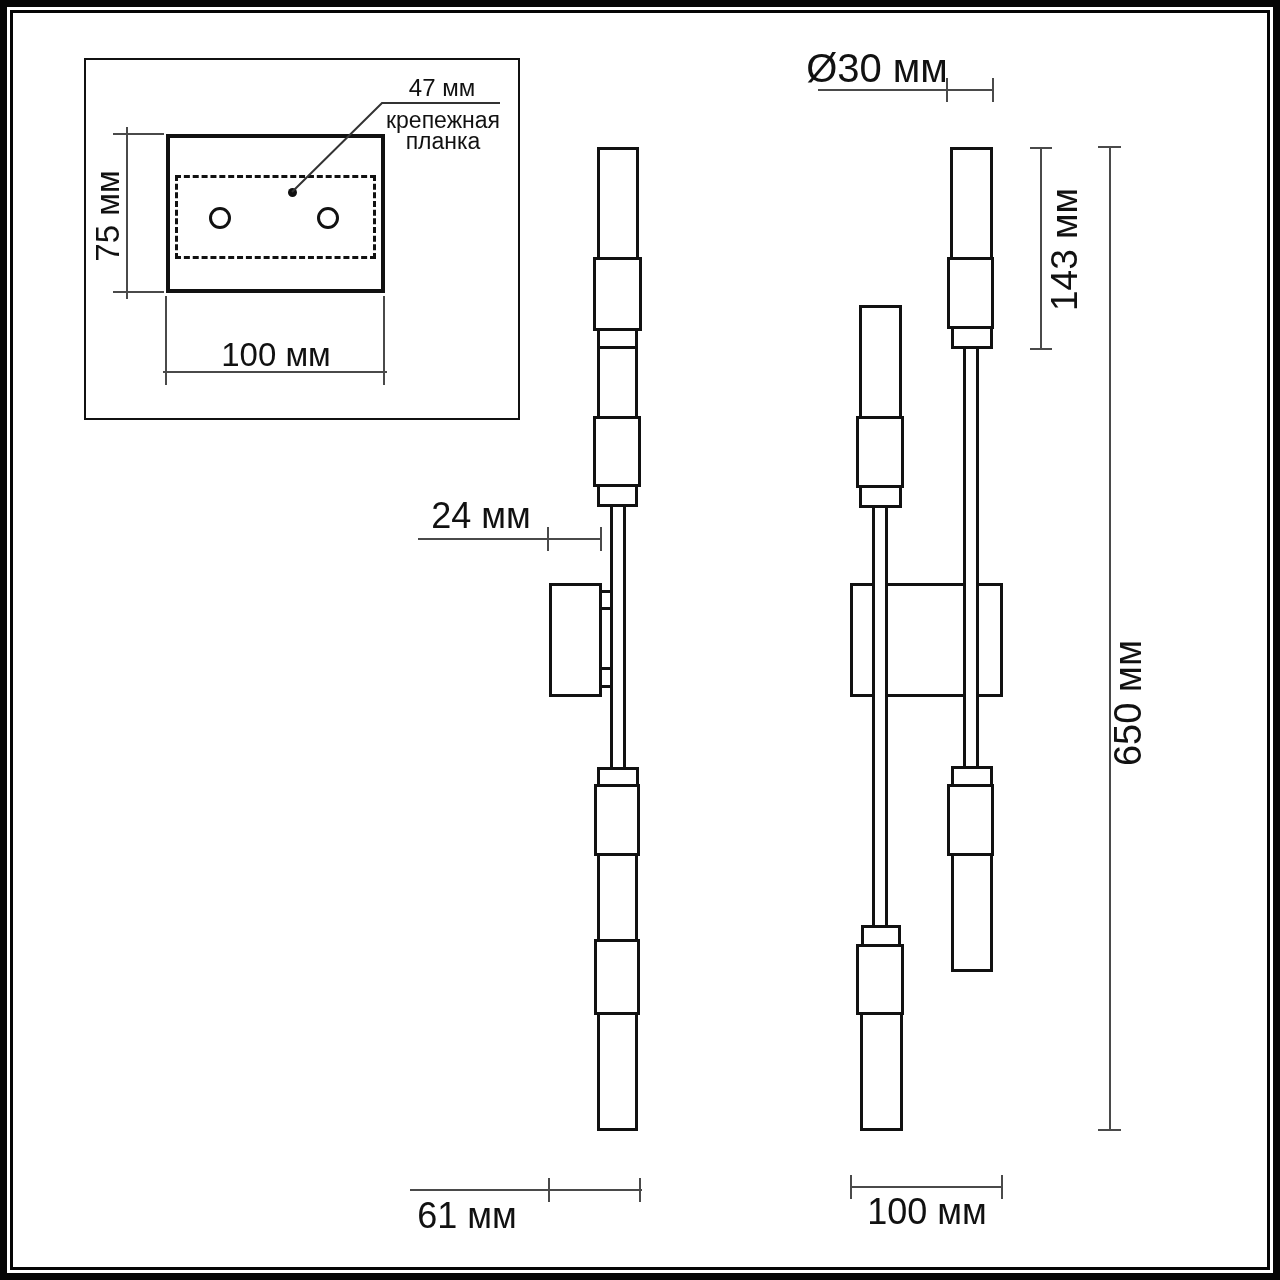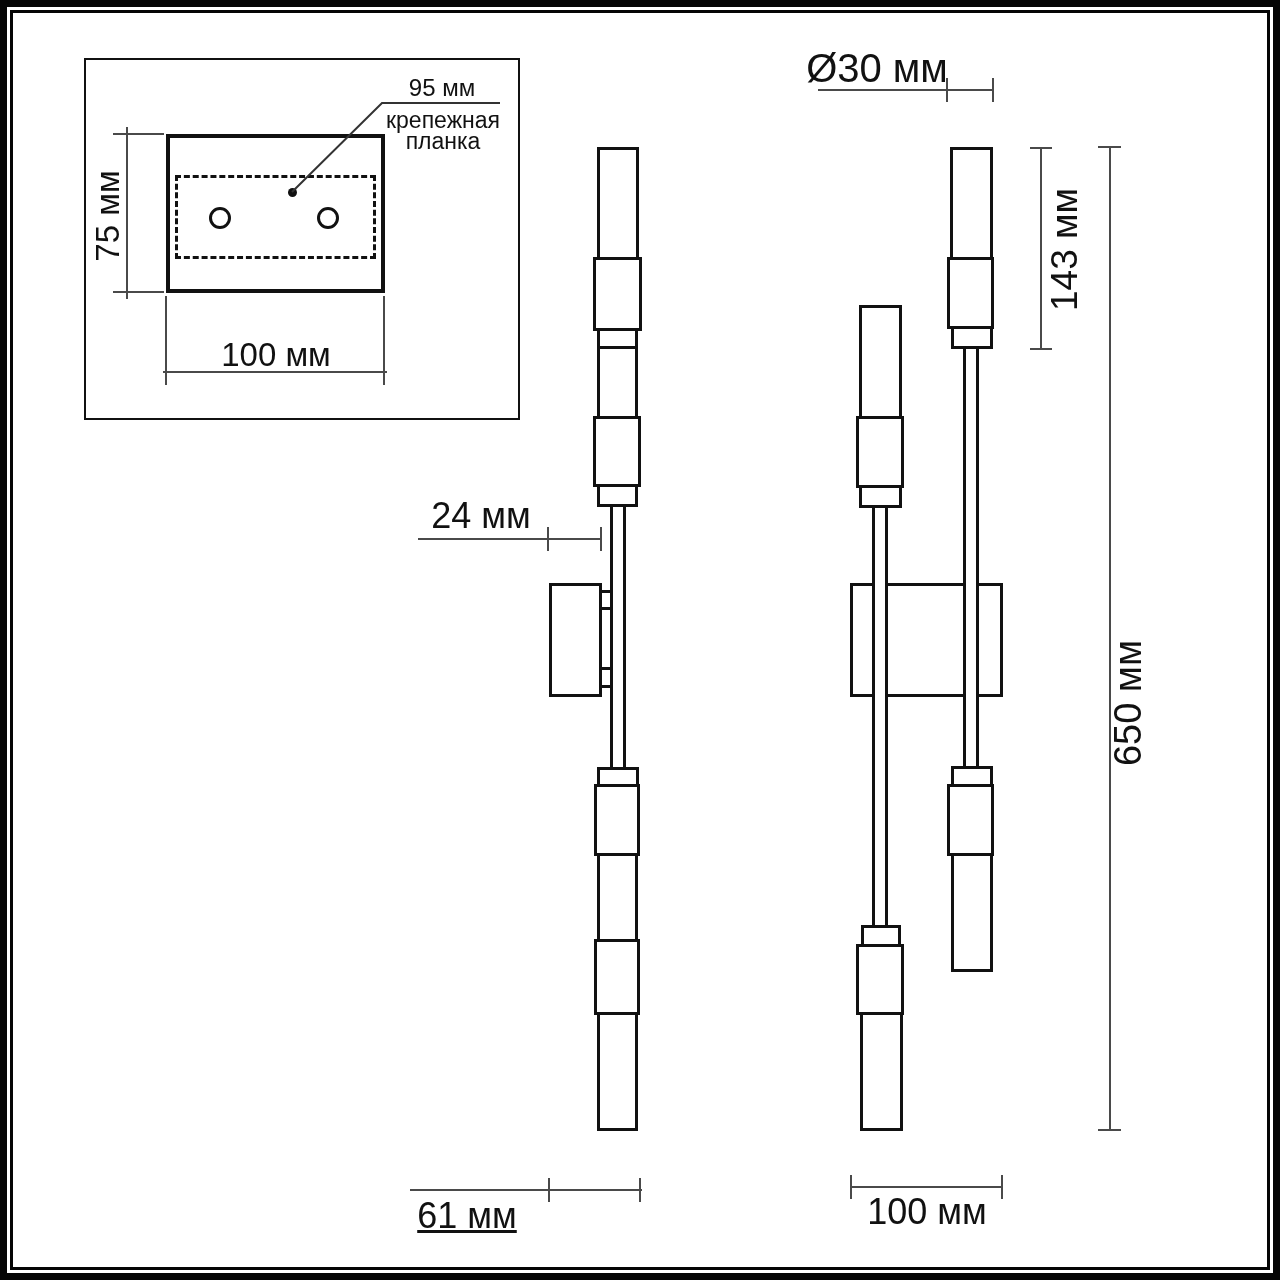--- a/index.html
+++ b/index.html
@@ -38,21 +38,21 @@
 
   <div class="circ" style="left:209px; top:207px; width:22px; height:22px;"></div>
   <div class="circ" style="left:317px; top:207px; width:22px; height:22px;"></div>
 
   <div style="position:absolute; left:288px; top:188px; width:9px; height:9px; background:#111; border-radius:50%;"></div>
 
   <svg class="overlay">
     <polyline points="292,192 382,103 500,103" fill="none" stroke="#333" stroke-width="2"></polyline>
   </svg>
 
-  <div class="lbl" style="left:383px; top:76px; width:118px; font-size:24px;">95 мм</div>
+  <div class="lbl" style="left:383px; top:76px; width:118px; font-size:24px;">47 мм</div>
 
   <div class="lbl" style="left:373px; top:109px; width:140px; font-size:23px;">крепежная</div>
   <div class="lbl" style="left:373px; top:130px; width:140px; font-size:23px;">планка</div>
 
   <div class="ln" style="left:113px; top:133px; width:51px; height:2px;"></div>
   <div class="ln" style="left:113px; top:291px; width:51px; height:2px;"></div>
   <div class="ln" style="left:126px; top:127px; width:2px; height:172px;"></div>
   <div class="lbl rot" style="left:53px; top:199px; width:110px; height:34px; font-size:33px;">75 мм</div>
 
   <div class="ln" style="left:165px; top:296px; width:2px; height:89px;"></div>
@@ -81,21 +81,21 @@
   <div class="r" style="left:597px; top:1012px; width:41px; height:119px;"></div>
 
   <div class="ln" style="left:418px; top:538px; width:184px; height:2px;"></div>
   <div class="ln" style="left:547px; top:527px; width:2px; height:24px;"></div>
   <div class="ln" style="left:600px; top:527px; width:2px; height:24px;"></div>
   <div class="lbl" style="left:411px; top:498px; width:140px; font-size:36px;">24 мм</div>
 
   <div class="ln" style="left:410px; top:1189px; width:232px; height:2px;"></div>
   <div class="ln" style="left:548px; top:1178px; width:2px; height:24px;"></div>
   <div class="ln" style="left:639px; top:1178px; width:2px; height:24px;"></div>
-  <div class="lbl" style="left:397px; top:1198px; width:140px; font-size:36px;text-decoration:underline;">61 мм</div>
+  <div class="lbl" style="left:397px; top:1198px; width:140px; font-size:36px;">61 мм</div>
 
   <div class="r" style="left:850px; top:583px; width:153px; height:114px;"></div>
 
   <div class="r" style="left:872px; top:505px; width:16px; height:428px; border-width:3px;"></div>
   <div class="r" style="left:963px; top:346px; width:16px; height:426px; border-width:3px;"></div>
 
   <div class="r" style="left:950px; top:147px; width:43px; height:113px;"></div>
   <div class="r" style="left:947px; top:257px; width:47px; height:72px;"></div>
   <div class="r" style="left:951px; top:326px; width:42px; height:23px;"></div>
   <div class="r" style="left:951px; top:766px; width:42px; height:21px;"></div>

